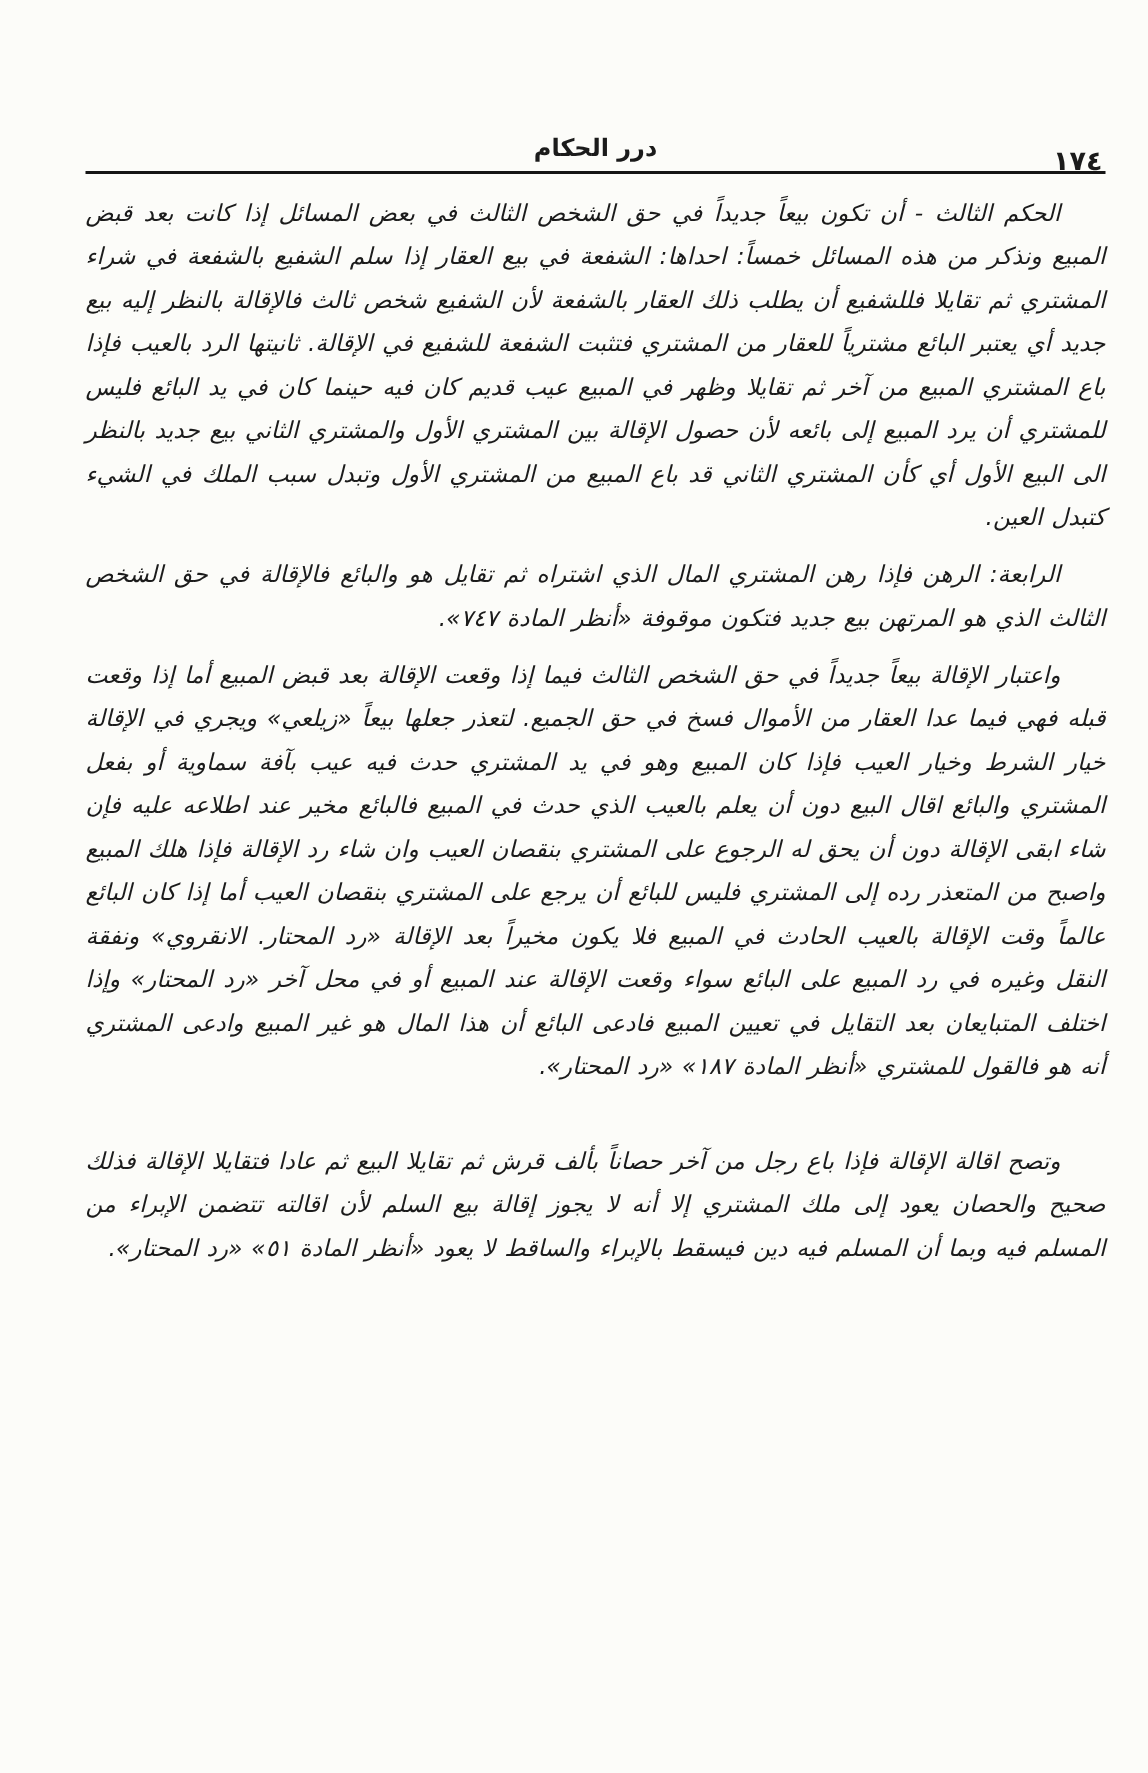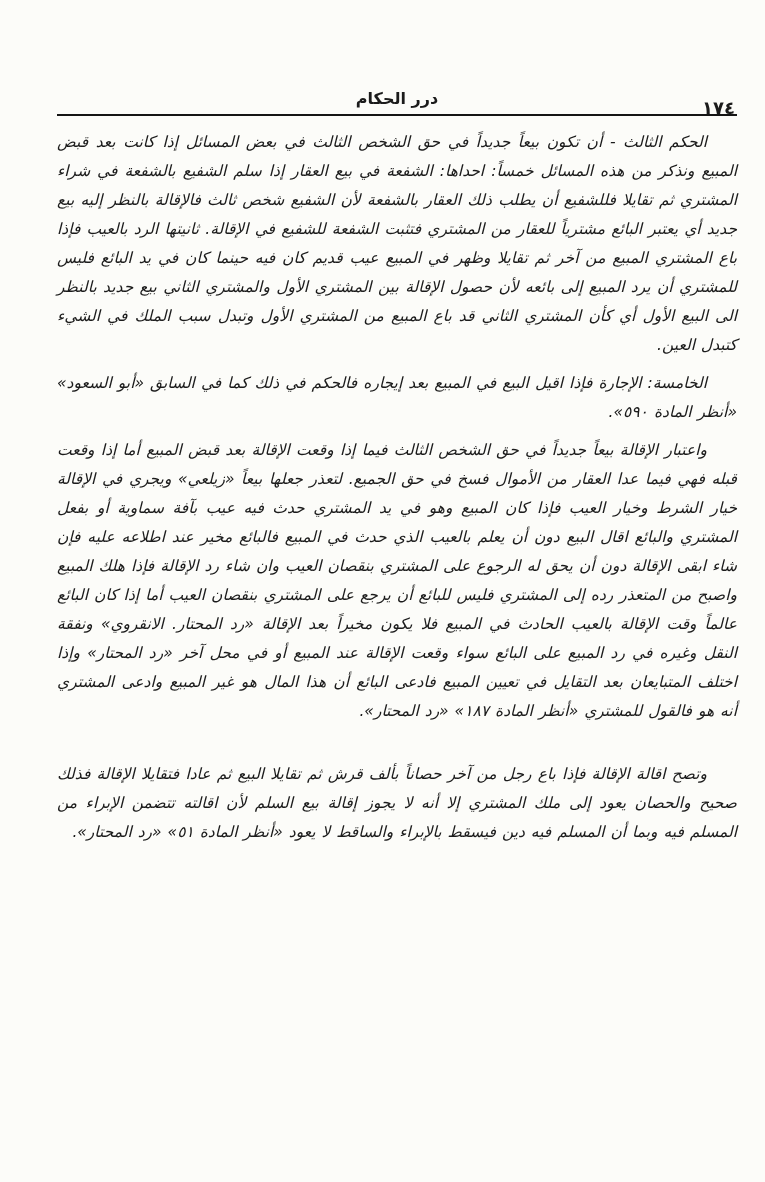--- a/index.html
+++ b/index.html
@@ -60,18 +60,18 @@
 
 <div class="page">
 
   <div class="page-header">
     <span class="page-number">١٧٤</span>
     <span class="book-title">درر الحكام</span>
   </div>
 
   <div class="body-text">
     <p>الحكم الثالث - أن تكون بيعاً جديداً في حق الشخص الثالث في بعض المسائل إذا كانت بعد قبض المبيع ونذكر من هذه المسائل خمساً: احداها: الشفعة في بيع العقار إذا سلم الشفيع بالشفعة في شراء المشتري ثم تقايلا فللشفيع أن يطلب ذلك العقار بالشفعة لأن الشفيع شخص ثالث فالإقالة بالنظر إليه بيع جديد أي يعتبر البائع مشترياً للعقار من المشتري فتثبت الشفعة للشفيع في الإقالة. ثانيتها الرد بالعيب فإذا باع المشتري المبيع من آخر ثم تقايلا وظهر في المبيع عيب قديم كان فيه حينما كان في يد البائع فليس للمشتري أن يرد المبيع إلى بائعه لأن حصول الإقالة بين المشتري الأول والمشتري الثاني بيع جديد بالنظر الى البيع الأول أي كأن المشتري الثاني قد باع المبيع من المشتري الأول وتبدل سبب الملك في الشيء كتبدل العين.</p>
-    <p>الخامسة: الإجارة فإذا اقيل البيع في المبيع بعد إيجاره فالحكم في ذلك كما في السابق «أبو السعود» «أنظر المادة ٥٩٠».</p>
+    <p>الرابعة: الرهن فإذا رهن المشتري المال الذي اشتراه ثم تقايل هو والبائع فالإقالة في حق الشخص الثالث الذي هو المرتهن بيع جديد فتكون موقوفة «أنظر المادة ٧٤٧».</p>
     <p>واعتبار الإقالة بيعاً جديداً في حق الشخص الثالث فيما إذا وقعت الإقالة بعد قبض المبيع أما إذا وقعت قبله فهي فيما عدا العقار من الأموال فسخ في حق الجميع. لتعذر جعلها بيعاً «زيلعي» ويجري في الإقالة خيار الشرط وخيار العيب فإذا كان المبيع وهو في يد المشتري حدث فيه عيب بآفة سماوية أو بفعل المشتري والبائع اقال البيع دون أن يعلم بالعيب الذي حدث في المبيع فالبائع مخير عند اطلاعه عليه فإن شاء ابقى الإقالة دون أن يحق له الرجوع على المشتري بنقصان العيب وان شاء رد الإقالة فإذا هلك المبيع واصبح من المتعذر رده إلى المشتري فليس للبائع أن يرجع على المشتري بنقصان العيب أما إذا كان البائع عالماً وقت الإقالة بالعيب الحادث في المبيع فلا يكون مخيراً بعد الإقالة «رد المحتار. الانقروي» ونفقة النقل وغيره في رد المبيع على البائع سواء وقعت الإقالة عند المبيع أو في محل آخر «رد المحتار» وإذا اختلف المتبايعان بعد التقايل في تعيين المبيع فادعى البائع أن هذا المال هو غير المبيع وادعى المشتري أنه هو فالقول للمشتري «أنظر المادة ١٨٧» «رد المحتار».</p>
     <p class="last-para">وتصح اقالة الإقالة فإذا باع رجل من آخر حصاناً بألف قرش ثم تقايلا البيع ثم عادا فتقايلا الإقالة فذلك صحيح والحصان يعود إلى ملك المشتري إلا أنه لا يجوز إقالة بيع السلم لأن اقالته تتضمن الإبراء من المسلم فيه وبما أن المسلم فيه دين فيسقط بالإبراء والساقط لا يعود «أنظر المادة ٥١» «رد المحتار».</p>
   </div>
 
 </div>
 
 </body></html>

